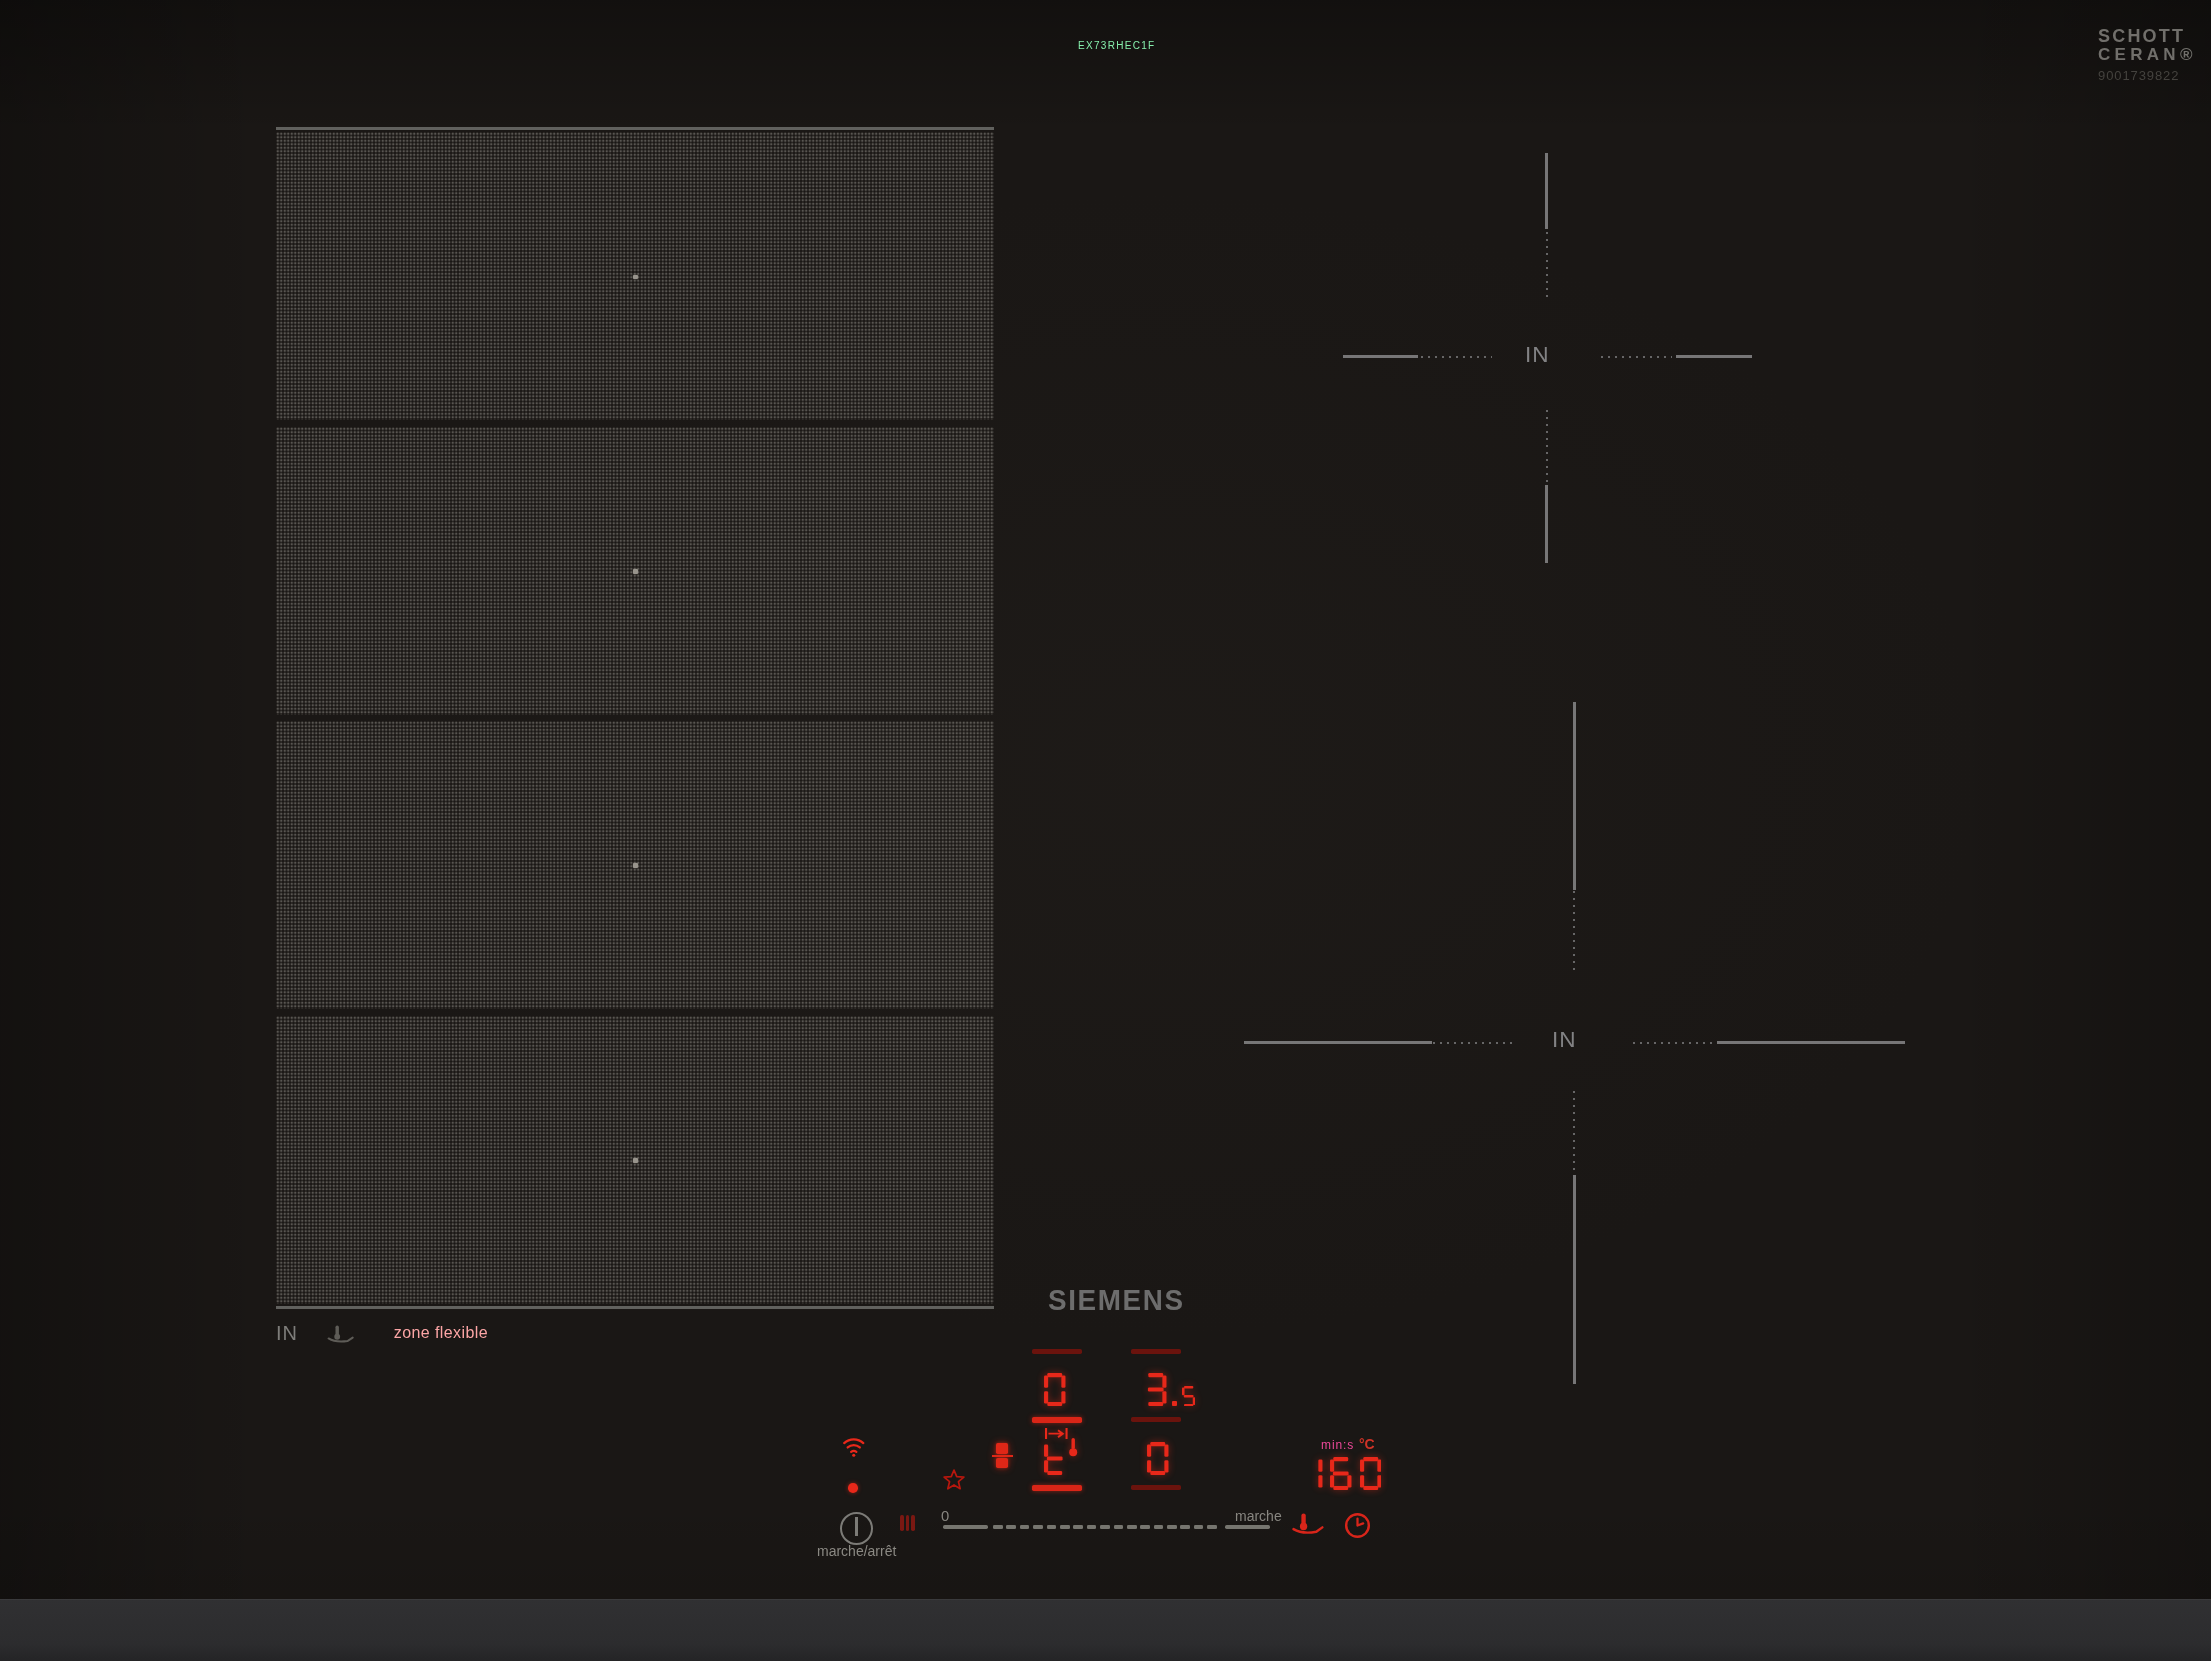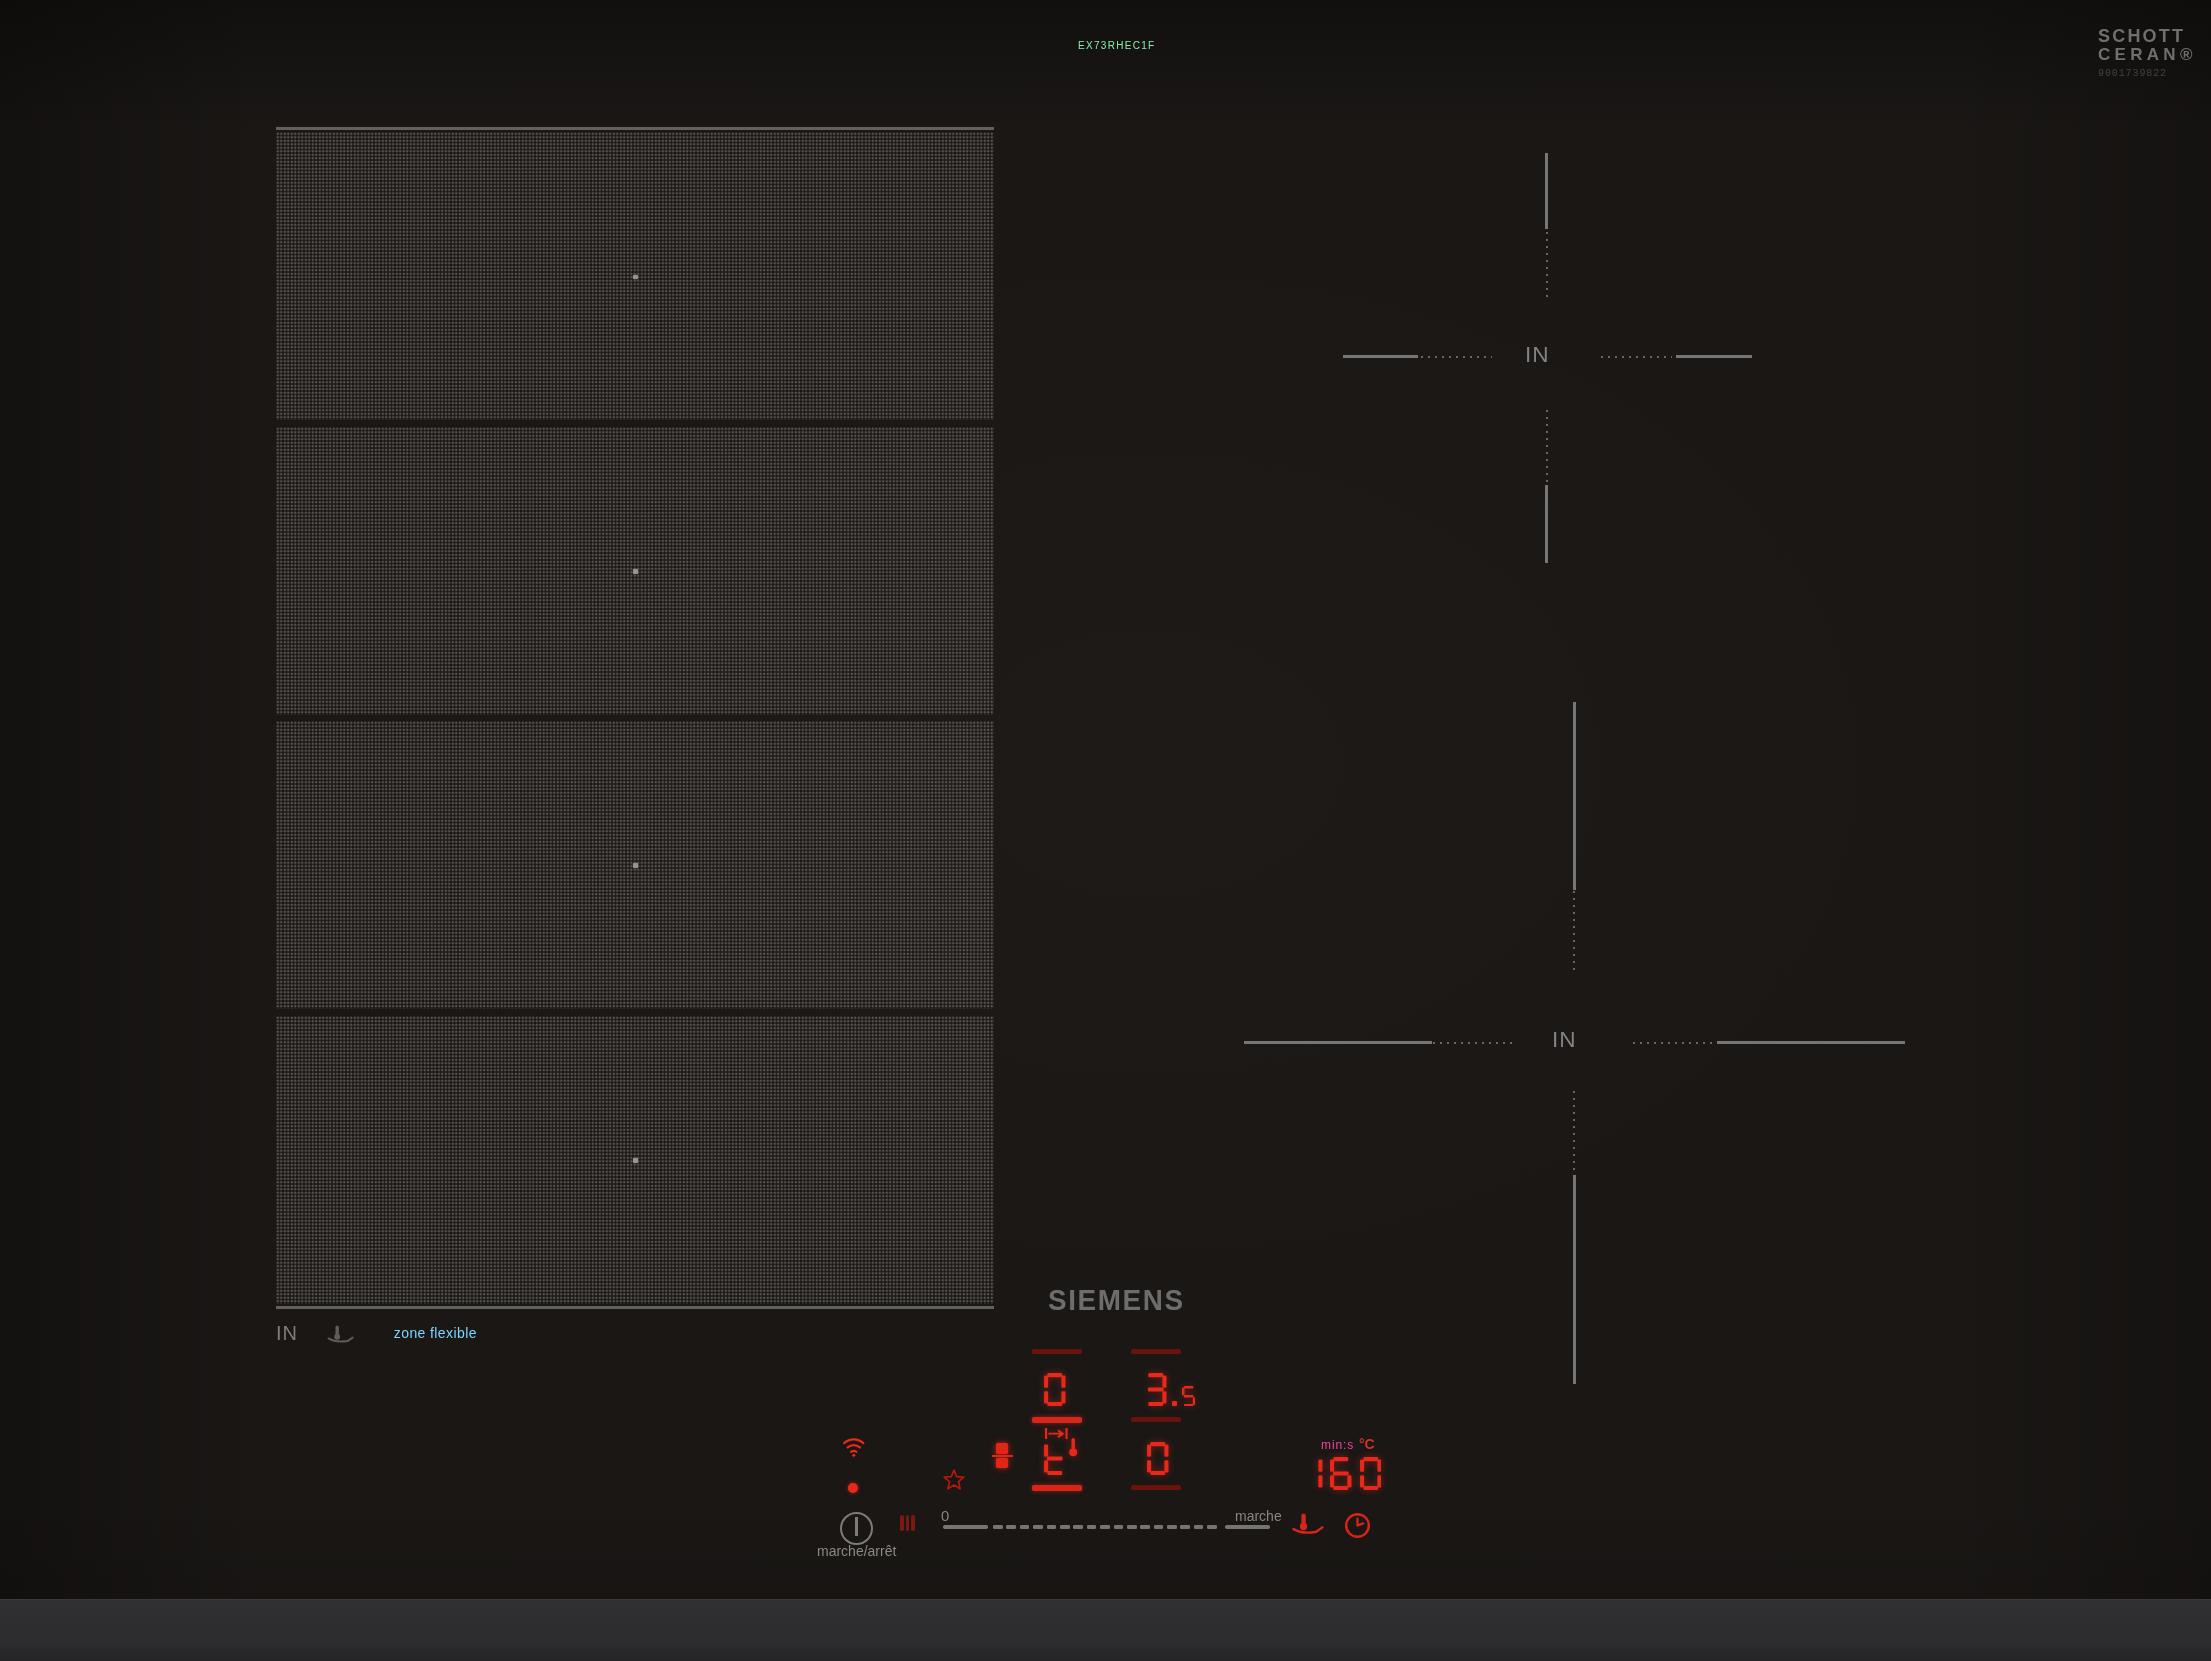--- a/index.html
+++ b/index.html
@@ -10,33 +10,33 @@
      background:radial-gradient(ellipse 1390px 956px at 52% 46%, rgba(40,36,32,0.25), rgba(0,0,0,0) 60%),
                 linear-gradient(90deg, rgba(0,0,0,0.25), rgba(0,0,0,0) 12%, rgba(0,0,0,0) 88%, rgba(0,0,0,0.2)),
                 linear-gradient(0deg, rgba(0,0,0,0.15), rgba(0,0,0,0) 10%, rgba(0,0,0,0) 92%, rgba(0,0,0,0.3));}
   .abs{position:absolute;}
 
   
   .model-label{color:#86efac;font-size:10px;letter-spacing:1.3px;text-align:center;}
   .schott{color:#716f6b;text-align:left;line-height:1.05;}
   .schott .l1{font-size:18px;letter-spacing:2.2px;font-weight:bold;}
   .schott .l2{font-size:17px;letter-spacing:4.3px;font-weight:bold;}
-  .schott .serial{font-size:10px;color:#44423e;letter-spacing:0.9px;margin-top:5.2px;font-weight:normal;font-family:Liberation Mono, monospace;}
+  .schott .serial{font-size:13px;color:#44423e;letter-spacing:0.9px;margin-top:5.2px;font-weight:normal;}
 
   
   .flex-zone{left:276px;top:127px;width:718px;height:1225px;}
   .flex-line{position:absolute;left:0;width:718px;height:2.6px;background:#6e6e6b;opacity:0.85;}
   .flex-block{position:absolute;left:0;width:718px;height:288px;
      background-image:radial-gradient(circle, rgba(150,147,140,0.50) 0.9px, rgba(150,147,140,0.18) 1.3px, transparent 1.6px);
      background-size:3.5px 3.5px;}
   .flex-block .center-dot{position:absolute;left:50%;top:50%;width:4.3px;height:4.3px;margin:-1.7px 0 0 -1.7px;
      background:#98948c;border-radius:0.9px;box-shadow:0 0 2.6px rgba(180,175,165,0.4);}
   .flex-caption{position:absolute;left:0;top:1193px;height:26px;display:flex;align-items:center;}
   .flex-caption .in{color:#7e7d7a;font-size:20px;font-weight:300;letter-spacing:0.9px;}
-  .flex-caption .zf{color:#7dd3fc;font-size:14px;letter-spacing:0.4px;margin-left:37px;}
+  .flex-caption .zf{color:#fca5a5;font-size:16px;letter-spacing:0.4px;margin-left:37px;}
   .flex-caption svg{margin-left:28px;}
 
   
   .xzone{position:absolute;}
   .xz-solid-v{position:absolute;width:2.6px;background:#8f8f90;opacity:0.8;}
   .xz-solid-h{position:absolute;height:2.6px;background:#8f8f90;opacity:0.8;}
   .xz-dot-v{position:absolute;width:1.7px;opacity:0.75;
      background:repeating-linear-gradient(180deg,#808082 0 2.2px,transparent 2.2px 7px);}
   .xz-dot-h{position:absolute;height:1.7px;opacity:0.75;
      background:repeating-linear-gradient(90deg,#808082 0 2.2px,transparent 2.2px 7px);}

